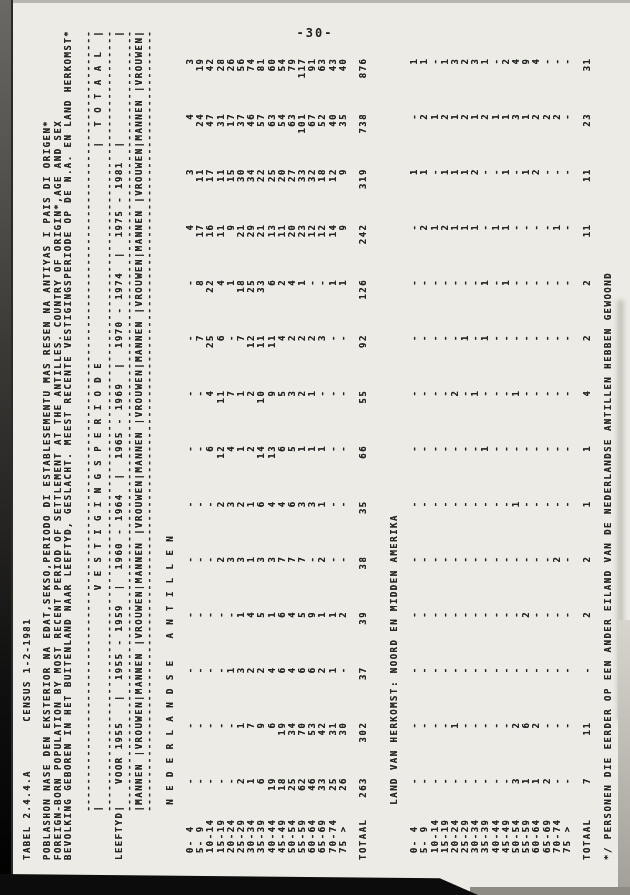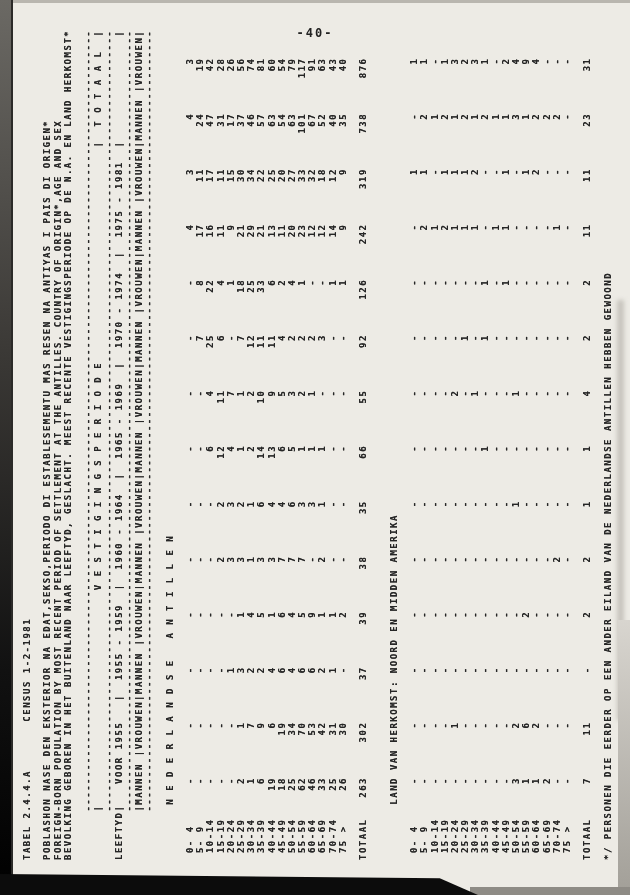--- a/index.html
+++ b/index.html
@@ -31,16 +31,16 @@
 
 <div class="page">
   <div class="edge-top"></div>
   <div class="edge-left"></div>
   <div class="edge-left-line"></div>
   <div class="smudge"></div>
   <div class="edge-right"></div>
   <div class="edge-bottom-right"></div>
   <div class="edge-bottom"></div>
 
-  <div class="page-number">-40-</div>
+  <div class="page-number">-30-</div>
 
   <div class="sheet" id="sheet"><div class="line">TABEL 2.4.4.A       CENSUS 1-2-1981</div><div class="line"></div><div class="line">POBLASHON NASE DEN EKSTERIOR NA EDAT,SEKSO,PERIODO DI ESTABLESEMENTU MAS RESEN NA ANTIYAS I PAIS DI ORIGEN*</div><div class="line">FOREIGN-BORN POPULATION BY MOST RECENT PERIOD OF SETTLEMENT AT THE ANTILLES. COUNTRY OF ORIGIN*,AGE AND SEX</div><div class="line">BEVOLKING GEBOREN IN HET BUITENLAND NAAR LEEFTYD, GESLACHT. MEEST RECENTE VESTIGINGSPERIODE OP DE N.A. EN LAND HERKOMST*</div><div class="line"></div><div class="line">       -----------------------------------------------------------------------------------------------------------------</div><div class="line">       |                               V E S T I G I N G S P E R I O D E                               |  T O T A A L  |</div><div class="line">       -----------------------------------------------------------------------------------------------------------------</div><div class="line">LEEFTYD|   VOOR 1955   |  1955 - 1959  |  1960 - 1964  |  1965 - 1969  |  1970 - 1974  |  1975 - 1981  |               |</div><div class="line">       -----------------------------------------------------------------------------------------------------------------</div><div class="line">       |MANNEN |VROUWEN|MANNEN |VROUWEN|MANNEN |VROUWEN|MANNEN |VROUWEN|MANNEN |VROUWEN|MANNEN |VROUWEN|MANNEN |VROUWEN|</div><div class="line">       -----------------------------------------------------------------------------------------------------------------</div><div class="line"></div><div class="line">        N E D E R L A N D S E   A N T I L L E N</div><div class="line"></div><div class="line"> 0- 4      -       -       -       -       -       -       -       -       -       -       4       3       4       3    </div><div class="line"> 5- 9      -       -       -       -       -       -       -       -       7       8      17      11      24      19    </div><div class="line"> 10-14     -       -       -       -       -       -       6       4      25      22      16      17      47      42    </div><div class="line"> 15-19     -       -       -       -       2       2      12      11       6       4      11      11      31      28    </div><div class="line"> 20-24     -       -       1       -       3       3       4       7       -       1       9      15      17      26    </div><div class="line"> 25-29     2       1       3       1       3       2       1       1       7      18      21      30      37      56    </div><div class="line"> 30-34     1       7       2       4       1       1       2       2      12      25      29      34      46      74    </div><div class="line"> 35-39     6       9       2       5       3       6      14      10      11      33      21      22      57      81    </div><div class="line"> 40-44    19       6       4       1       3       4      13       9      11       6      13      25      63      60    </div><div class="line"> 45-49    18      19       6       6       7       4       6       5       4       2      11      20      54      54    </div><div class="line"> 50-54    25      34       4       4       7       6       5       3       2       4      20      27      63      79    </div><div class="line"> 55-59    62      70       6       5       7       3       1       2       2       1      23      33     101     117    </div><div class="line"> 60-64    46      53       6       9       -       3       1       1       2       -      12      32      67      91    </div><div class="line"> 65-69    33      42       2       1       2       1       1       -       3       -      12      18      52      63    </div><div class="line"> 70-74    25      31       1       1       -       -       -       -       -       1      14      12      40      43    </div><div class="line"> 75 &gt;     26      30       -       2       -       -       -       -       -       1       9       9      35      40    </div><div class="line"></div><div class="line">TOTAAL   263     302      37      39      38      35      66      55      92     126     242     319     738     876    </div><div class="line"></div><div class="line"></div><div class="line">        LAND VAN HERKOMST: NOORD EN MIDDEN AMERIKA</div><div class="line"></div><div class="line"> 0- 4      -       -       -       -       -       -       -       -       -       -       -       1       -       1    </div><div class="line"> 5- 9      -       -       -       -       -       -       -       -       -       -       2       1       2       1    </div><div class="line"> 10-14     -       -       -       -       -       -       -       -       -       -       1       -       1       -    </div><div class="line"> 15-19     -       -       -       -       -       -       -       -       -       -       2       1       2       1    </div><div class="line"> 20-24     -       1       -       -       -       -       -       2       -       -       1       1       1       3    </div><div class="line"> 25-29     -       -       -       -       -       -       -       -       1       -       1       1       2       2    </div><div class="line"> 30-34     -       -       -       -       -       -       -       1       -       -       1       2       1       3    </div><div class="line"> 35-39     -       -       -       -       -       -       1       -       1       1       -       -       2       1    </div><div class="line"> 40-44     -       -       -       -       -       -       -       -       -       -       1       -       1       -    </div><div class="line"> 45-49     -       -       -       -       -       -       -       -       -       1       1       1       1       2    </div><div class="line"> 50-54     3       2       -       -       -       1       -       1       -       -       -       -       3       4    </div><div class="line"> 55-59     1       6       -       2       -       -       -       -       -       -       -       1       1       9    </div><div class="line"> 60-64     1       2       -       -       -       -       -       -       -       -       -       2       2       4    </div><div class="line"> 65-69     2       -       -       -       -       -       -       -       -       -       -       -       2       -    </div><div class="line"> 70-74     -       -       -       -       2       -       -       -       -       -       1       -       2       -    </div><div class="line"> 75 &gt;      -       -       -       -       -       -       -       -       -       -       -       -       -       -    </div><div class="line"></div><div class="line">TOTAAL     7      11       -       2       2       1       1       4       2       2      11      11      23      31    </div><div class="line"></div><div class="line">*/ PERSONEN DIE EERDER OP EEN ANDER EILAND VAN DE NEDERLANDSE ANTILLEN HEBBEN GEWOOND</div></div>
 </div>
 
 </body></html>

